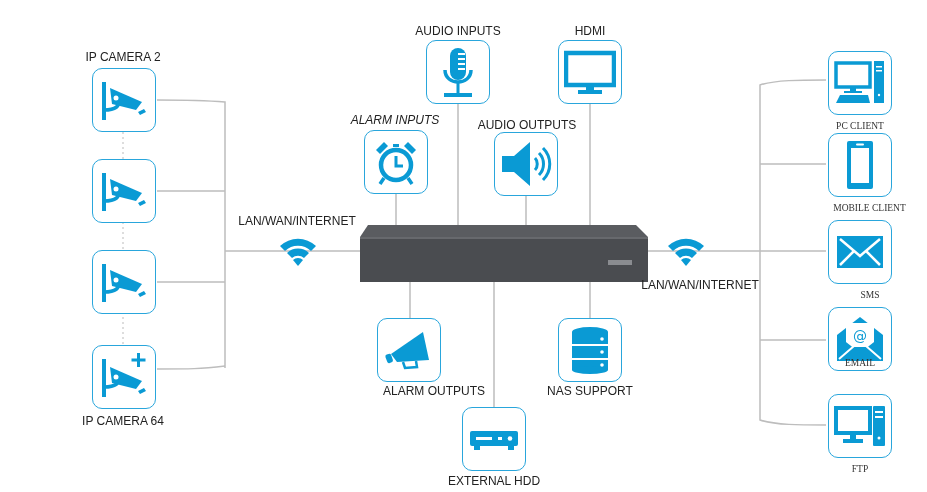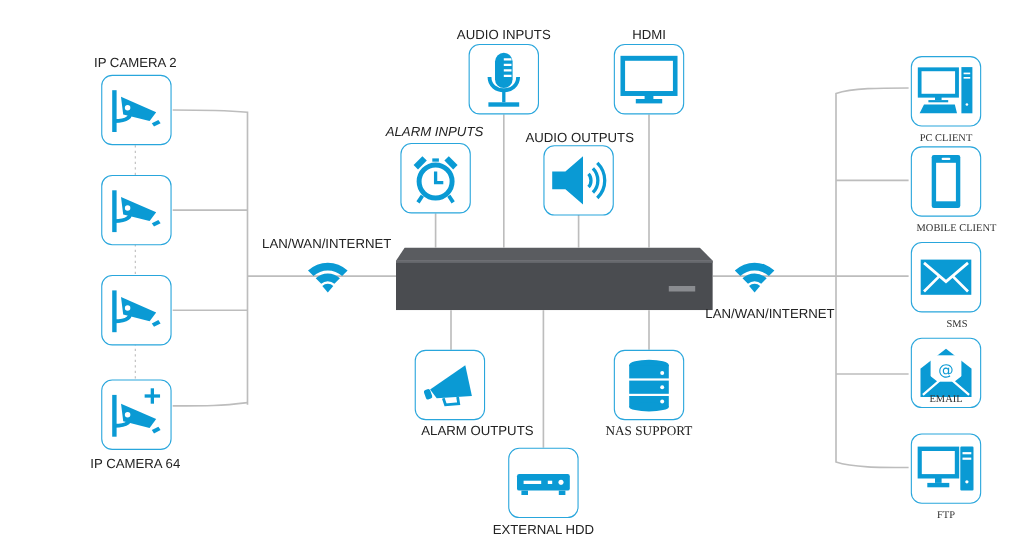--- a/index.html
+++ b/index.html
@@ -166,21 +166,21 @@
       <ellipse cx="26" cy="8" rx="18" ry="5" fill="#0a9ad4"></ellipse>
       <rect x="8" y="8" width="36" height="12" fill="#0a9ad4"></rect>
       <rect x="8" y="22" width="36" height="12" fill="#0a9ad4"></rect>
       <rect x="8" y="36" width="36" height="10" fill="#0a9ad4"></rect>
       <ellipse cx="26" cy="46" rx="18" ry="4" fill="#0a9ad4"></ellipse>
       <circle cx="38" cy="15" r="1.8" fill="#fff"></circle>
       <circle cx="38" cy="28" r="1.8" fill="#fff"></circle>
       <circle cx="38" cy="41" r="1.8" fill="#fff"></circle>
     </svg>
 </div>
-<div class="lbl" style="left:590px;top:384px;font-family:Liberation Serif, serif;">NAS SUPPORT</div>
+<div class="lbl" style="left:590px;top:384px;">NAS SUPPORT</div>
 
 <svg class="wifi" style="left:666px;top:234px;" viewBox="0 0 40 34">
   <path d="M2 12 A26 26 0 0 1 38 12 L33 17 A19 19 0 0 0 7 17 Z" fill="#0a9ad4"></path>
   <path d="M9 19 A16 16 0 0 1 31 19 L26 24 A9 9 0 0 0 14 24 Z" fill="#0a9ad4"></path>
   <path d="M15 26 A7 7 0 0 1 25 26 L20 32 Z" fill="#0a9ad4"></path>
 </svg>
 <div class="lbl" style="left:700px;top:278px;">LAN/WAN/INTERNET</div>
 
 <div class="node" style="left:828px;top:51px;">
   <svg viewBox="0 0 52 52">

